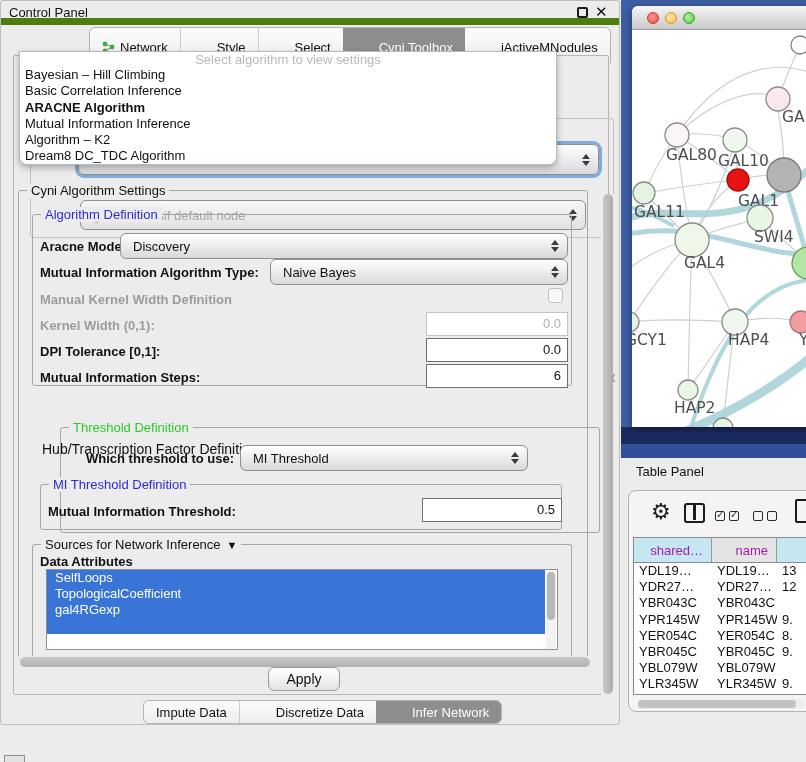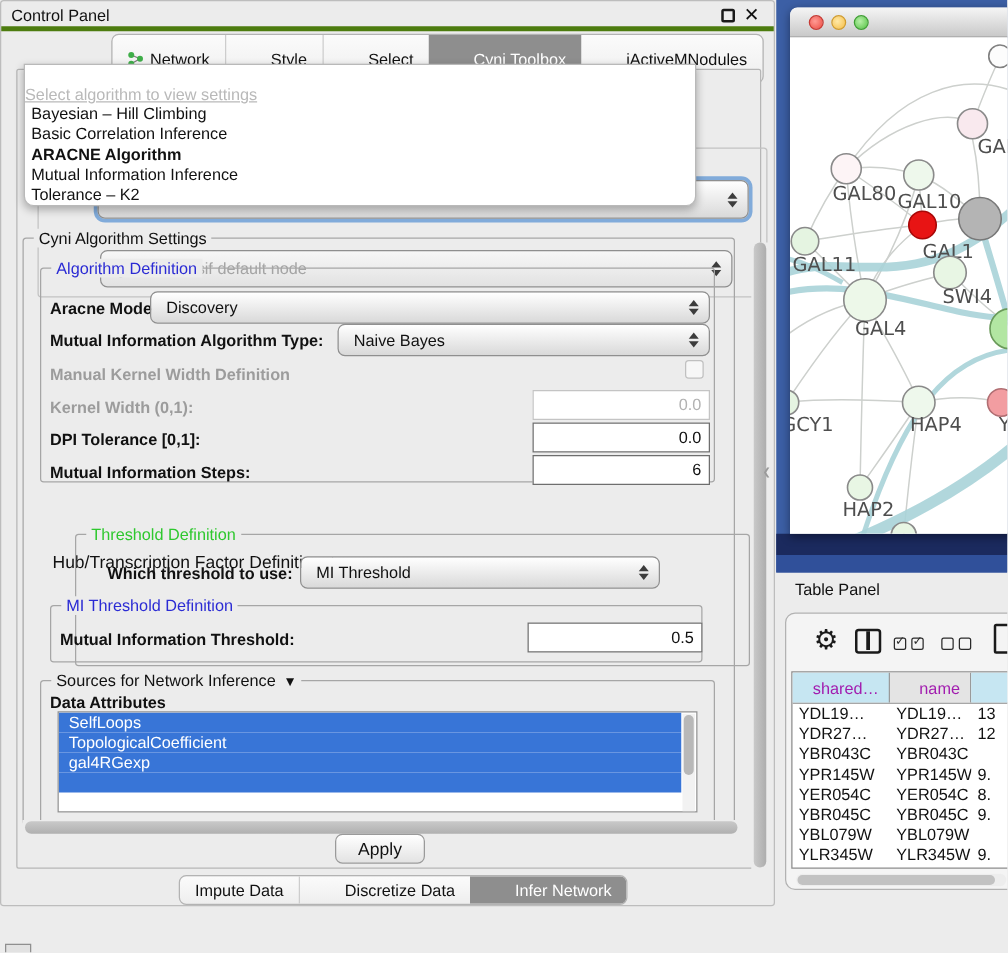--- a/index.html
+++ b/index.html
@@ -2,21 +2,21 @@
 <html><head>
 <meta charset="utf-8">
 <style>
   * { margin:0; padding:0; box-sizing:border-box; }
   html,body { width:806px; height:762px; }
   body { font-family:"Liberation Sans","DejaVu Sans",sans-serif; background:#ececec; position:relative; overflow:hidden; }
   #screen { position:absolute; left:0; top:0; width:806px; height:762px; overflow:hidden; background:#ececec; }
 
   
   .cp-window { position:absolute; left:0; top:8; width:620px; height:725px; background:#ececec; border:1px solid #bdbdbd; border-radius:3px; }
-  .cp-titlebar { position:absolute; left:0; top:0; width:100%; height:24px; border-bottom:4px solid #4d7c0f; }
+  .cp-titlebar { position:absolute; left:0; top:0; width:100%; height:24px; border-bottom:7px solid #4d7c0f; }
   .cp-title { position:absolute; left:8px; top:4px; font-size:13px; color:#111; }
   .cp-restore { position:absolute; left:576px; top:6px; width:11px; height:11px; border:2px solid #1a1a1a; border-radius:2px; }
   .cp-close { position:absolute; left:594px; top:2px; font-size:15px; font-weight:bold; color:#111; }
 
   
   .tabbar { position:absolute; display:flex; align-items:stretch; background:linear-gradient(#fbfbfb,#eeeeee); border:1px solid #b3b3b3; border-radius:6px; overflow:hidden; }
   .tab { display:flex; align-items:center; justify-content:center; font-size:13px; color:#111; padding:0 12px; position:relative; white-space:nowrap; }
   .tab + .tab { border-left:1px solid #cdcdcd;padding-left:36px; }
   .tab.sel { background:#8e8e8e; color:#fff; border-left:none; }
   .tab.sel + .tab { border-left:none; }
@@ -64,21 +64,21 @@
   
   .v-scroll { position:absolute; left:587px; top:138px; width:14px; height:518px; background:#ececec; }
   .v-thumb { position:absolute; left:2px; top:0px; width:10px; height:500px; background:linear-gradient(90deg,#c9c9c9,#adadad); border-radius:5px; }
   .h-scroll { position:absolute; left:4px; top:600px; width:582px; height:13px; background:#ececec; }
   .h-thumb { position:absolute; left:2px; top:1px; width:570px; height:10px; background:linear-gradient(#c9c9c9,#b0b0b0); border-radius:5px; }
 
   .apply-btn { position:absolute; left:267px; top:666px; width:72px; height:24px; background:linear-gradient(#ffffff,#e3e3e3); border:1px solid #9a9a9a; border-radius:6px; font-size:14px; color:#111; text-align:center; line-height:22px; }
 
   
   .popup { position:absolute; left:18px; top:50px; width:538px; height:114px; background:#fff; border:1px solid #b9b9b9; border-radius:0 0 8px 8px; box-shadow:0 3px 7px rgba(0,0,0,.28); z-index:50; overflow:hidden; }
-  .popup-placeholder { height:15px; line-height:15px; color:#b9b9b9; font-size:13px; margin-top:16px;text-decoration:underline; }
+  .popup-placeholder { height:15px; line-height:15px; text-align:center; color:#b9b9b9; font-size:13px; margin-top:0; }
   .dd-item { height:16.3px; line-height:16.3px; font-size:13px; color:#111; padding-left:5px; white-space:nowrap; }
   .dd-item.bold { font-weight:bold; }
 
   .panel-handle { position:absolute; left:609px; top:372px; font-size:8px; color:#9a9a9a; }
   .bl-icon { position:absolute; left:4px; top:755px; width:21px; height:14px; border:1px solid #8f8f8f; background:#e2e2e2; }
 
   
   .desktop { position:absolute; left:621px; top:0; width:185px; height:458px; background:#3c5fa5; }
   .desk-band1 { position:absolute; left:0; top:427px; width:100%; height:17px; background:#1b2a5e; }
   .desk-band2 { position:absolute; left:0; top:444px; width:100%; height:14px; background:#30509a; }
@@ -259,21 +259,21 @@
         </div>
     </div>
 
     <div class="popup">
       <div class="popup-placeholder">Select algorithm to view settings</div>
       <div id="dd-items">
           <div class="dd-item">Bayesian – Hill Climbing</div>
           <div class="dd-item">Basic Correlation Inference</div>
           <div class="dd-item bold">ARACNE Algorithm</div>
           <div class="dd-item">Mutual Information Inference</div>
-          <div class="dd-item">Tolerance – K2</div>
+          <div class="dd-item">Algorithm – K2</div>
           <div class="dd-item">Dream8 DC_TDC Algorithm</div>
         </div>
     </div>
 
     <span class="panel-handle">❮</span>
   </div>
 
   <div class="bl-icon"></div>
 
   <div class="desktop">

